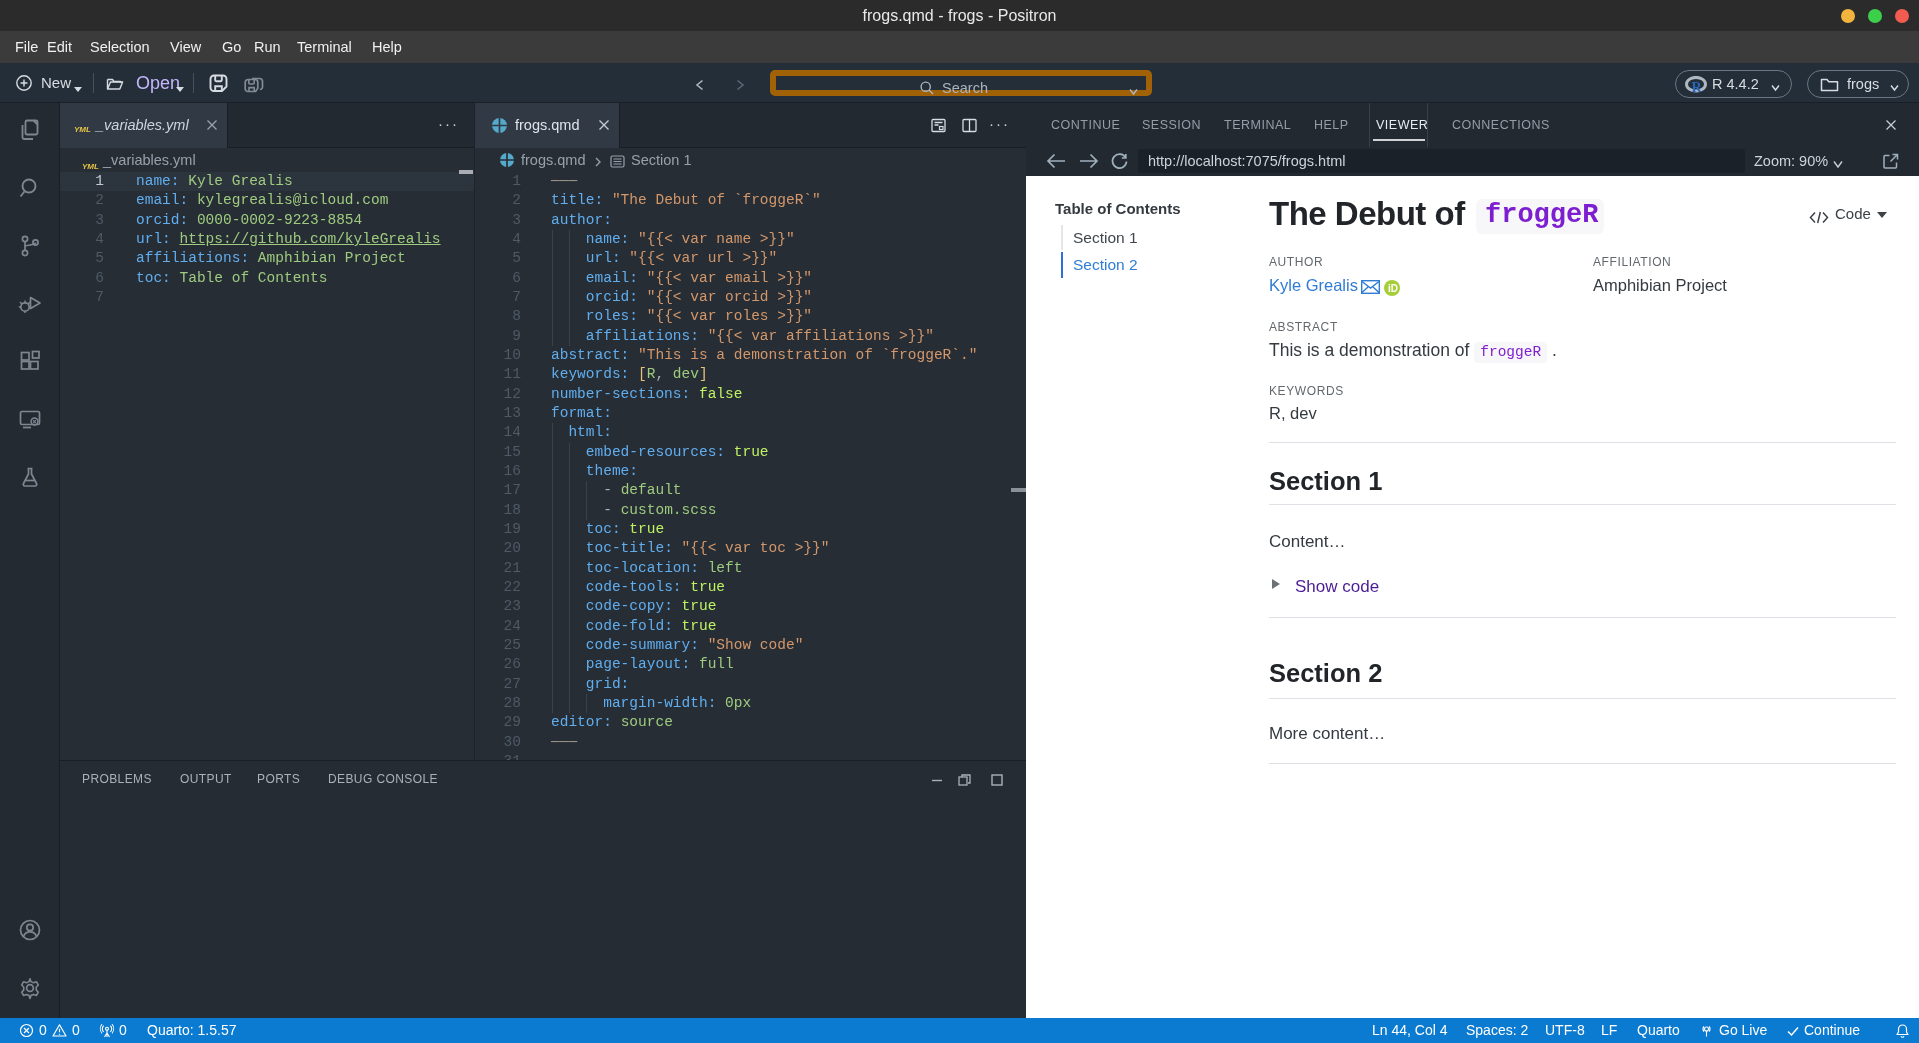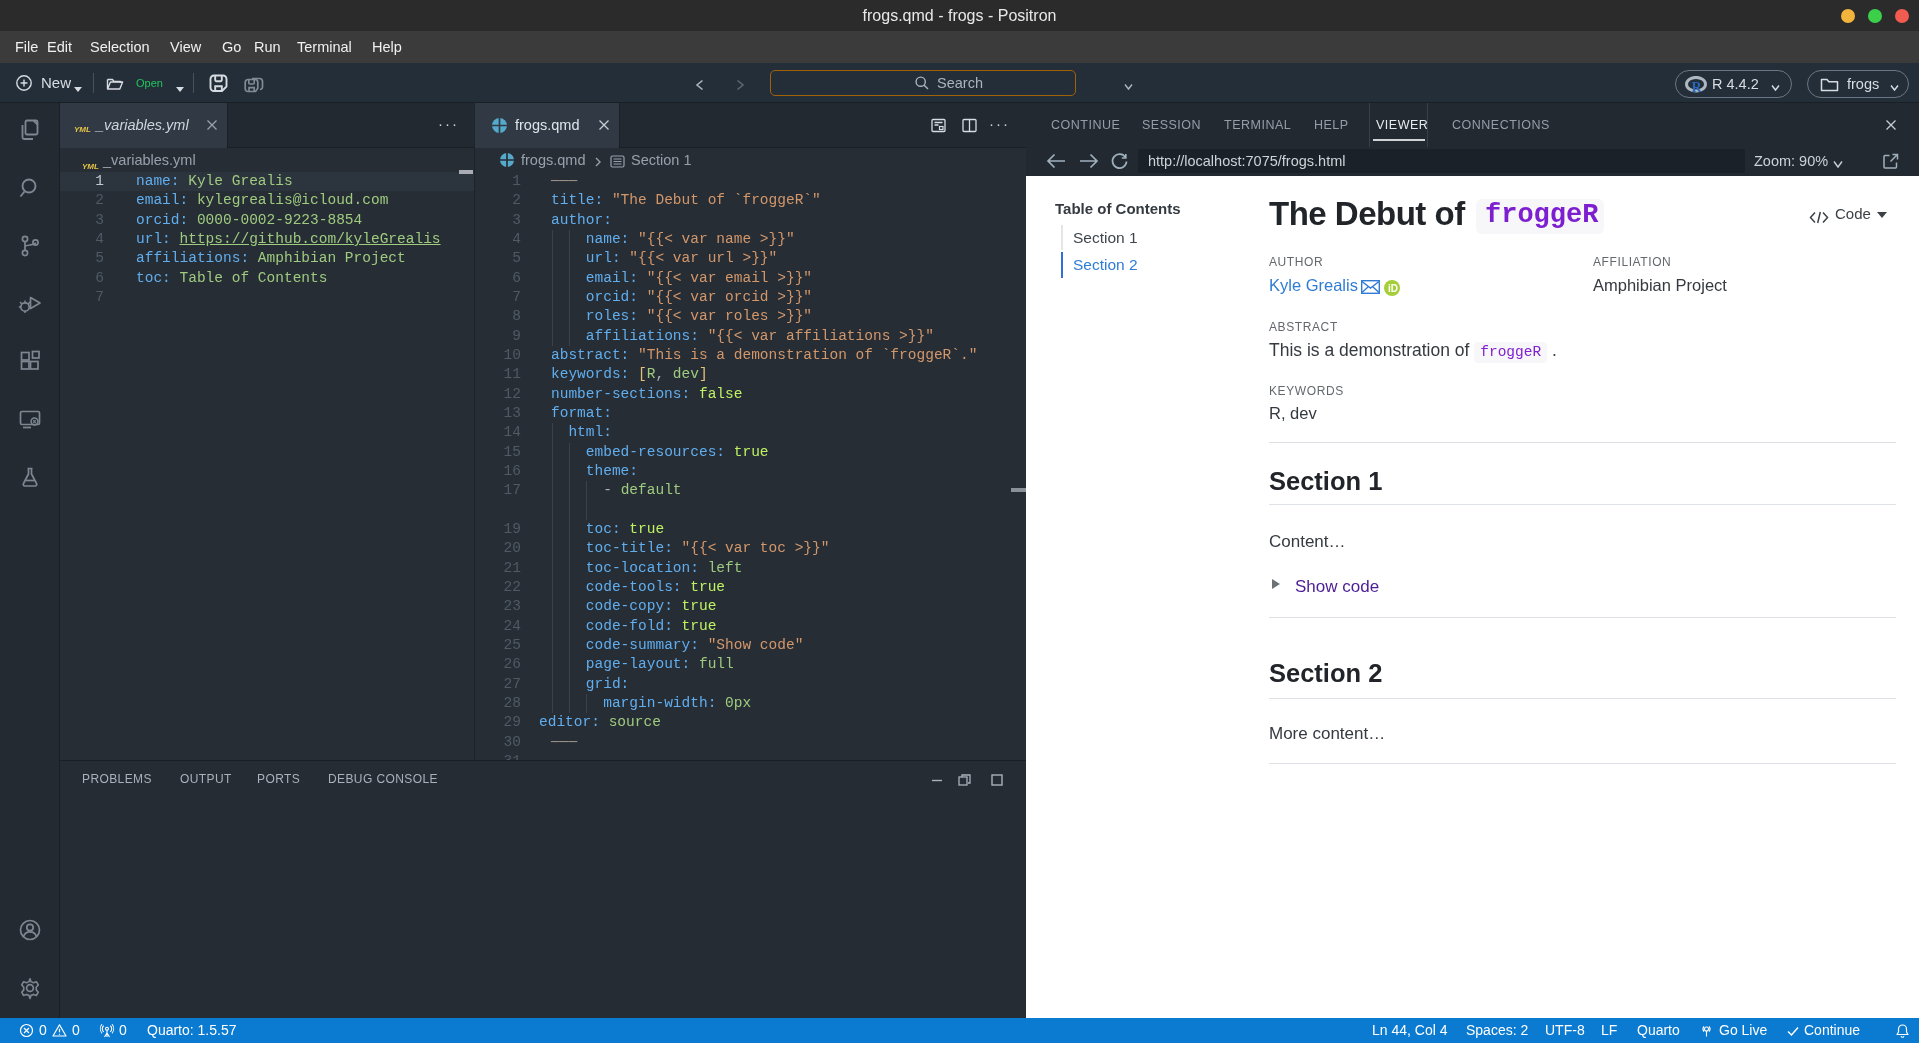--- a/index.html
+++ b/index.html
@@ -42,41 +42,41 @@
         <circle cx="9" cy="9" r="7.2" stroke="#d7dce2" stroke-width="1.4"></circle>
         <path d="M9 5.6 V12.4 M5.6 9 H12.4" stroke="#d7dce2" stroke-width="1.4"></path>
       </svg></div>
   <span class="abs" style="left:41px;top:0;line-height:40px;font-size:15px;color:#d7dce2">New</span>
   <span class="abs" style="left:74px;top:15px"><span style="display:inline-block;width:0;height:0;border-left:4.5px solid transparent;border-right:4.5px solid transparent;border-top:5.5px solid #d7dce2"></span></span>
   <div class="abs" style="left:93px;top:10px;width:1px;height:20px;background:#465160"></div>
   <div class="abs" style="left:105px;top:12px"><svg class="" style="" width="20" height="18" viewBox="0 0 20 18" fill="none">
         <path d="M2.5 4.5 h5 l1.5 2 h6.5 v1.5" stroke="#d7dce2" stroke-width="1.4" stroke-linejoin="round"></path>
         <path d="M2.5 4.5 V14 h12.3 l2.8 -7 H5.5 L2.8 13.6" stroke="#d7dce2" stroke-width="1.4" stroke-linejoin="round"></path>
       </svg></div>
-  <span class="abs" style="left:136px;top:0;line-height:40px;font-size:11px;color:#22c55e">Open</span>
+  <span class="abs" style="left:136px;top:0;line-height:40px;font-size:18px;color:#c4b5fd">Open</span>
   <span class="abs" style="left:176px;top:15px"><span style="display:inline-block;width:0;height:0;border-left:4.5px solid transparent;border-right:4.5px solid transparent;border-top:5.5px solid #d7dce2"></span></span>
   <div class="abs" style="left:193px;top:10px;width:1px;height:20px;background:#465160"></div>
   <div class="abs" style="left:209px;top:11px"><svg class="" style="" width="19" height="18" viewBox="0 0 19 18" fill="none">
         <path d="M5 1.5 h9 a3.5 3.5 0 0 1 3.5 3.5 v7.5 L13 17 H5 a3.5 3.5 0 0 1 -3.5 -3.5 v-8.5 A3.5 3.5 0 0 1 5 1.5 z" stroke="#d7dce2" stroke-width="1.9" stroke-linejoin="round" fill="none"></path>
         <path d="M6.2 2 v4 a1.2 1.2 0 0 0 1.2 1.2 h4.2 A1.2 1.2 0 0 0 12.8 6 V2" stroke="#d7dce2" stroke-width="1.9" fill="none"></path>
         <path d="M6.2 16.5 v-4.3 h6.6 v4.3" stroke="#d7dce2" stroke-width="1.9" fill="none"></path>
       </svg></div>
   <div class="abs" style="left:244px;top:11px"><svg class="" style="" width="21" height="19" viewBox="0 0 21 19" fill="none">
         <path d="M8 4.5 h7.5 a3 3 0 0 1 3 3 v5.5 a2.5 2.5 0 0 1 -2.5 2.5" stroke="#828b95" stroke-width="1.7" fill="none"></path>
         <path d="M4 5.5 h7 a2.8 2.8 0 0 1 2.8 2.8 v6 L11.5 17.5 H4 a2.8 2.8 0 0 1 -2.8 -2.8 v-6.4 A2.8 2.8 0 0 1 4 5.5 z" stroke="#828b95" stroke-width="1.7" stroke-linejoin="round" fill="none"></path>
         <path d="M4.8 6 v3 a1 1 0 0 0 1 1 h3.4 a1 1 0 0 0 1 -1 V6" stroke="#828b95" stroke-width="1.6" fill="none"></path>
         <path d="M5 17 v-3.4 h5.2 V17" stroke="#828b95" stroke-width="1.6" fill="none"></path>
       </svg></div>
   <div class="abs" style="left:694px;top:14px"><svg class="" style="" width="12" height="12" viewBox="0 0 12 12" fill="none">
         <path d="M8.5 1.5 L3 6 L8.5 10.5" stroke="#aab4bd" stroke-width="1.6" fill="none"></path>
       </svg></div>
   <div class="abs" style="left:734px;top:14px"><svg class="" style="" width="12" height="12" viewBox="0 0 12 12" fill="none">
         <path d="M3.5 1.5 L9 6 L3.5 10.5" stroke="#5c6673" stroke-width="1.6" fill="none"></path>
       </svg></div>
-  <div class="abs" style="left:770px;top:7px;width:306px;height:26px;border:1px solid #a16207;border-radius:5px">
+  <div class="abs" style="left:770px;top:7px;width:382px;height:26px;border:6px solid #a16207;border-radius:5px">
     <div class="abs" style="left:143px;top:4px"><svg class="" style="" width="16" height="16" viewBox="0 0 16 16" fill="none">
           <circle cx="6.7" cy="6.7" r="4.6" stroke="#aab4bd" stroke-width="1.4"></circle>
           <path d="M10.2 10.2 L14 14" stroke="#aab4bd" stroke-width="1.4"></path>
         </svg></div>
     <span class="abs" style="left:166px;top:0;line-height:24px;font-size:14.5px;color:#aab4bd">Search</span>
     <span class="abs" style="left:352px;top:7px"><svg class="" style="" width="11" height="11" viewBox="0 0 11 11" fill="none">
           <path d="M2 3.5 L5.5 8 L9 3.5" stroke="#aab4bd" stroke-width="1.4" fill="none"></path>
         </svg></span>
   </div>
   <div class="abs" style="left:1675px;top:7px;width:117px;height:28px;border:1px solid #6b7684;border-radius:14px">
@@ -305,20 +305,24 @@
         <pre class="code" style="left:76px">    <span class="k">embed-resources:</span> <span class="b">true</span></pre>
       </div>
 <div class="eline" style="top:461.95px">
         <span class="g" style="left:0;width:46px">16</span>
         <pre class="code" style="left:76px">    <span class="k">theme:</span></pre>
       </div>
 <div class="eline" style="top:481.28px">
         <span class="g" style="left:0;width:46px">17</span>
         <pre class="code" style="left:76px">      <span class="p">-</span> <span class="v">default</span></pre>
       </div>
+<div class="eline" style="top:500.61px">
+        <span class="g" style="left:0;width:46px">18</span>
+        <pre class="code" style="left:76px">      <span class="p">-</span> <span class="v">custom.scss</span></pre>
+      </div>
 <div class="eline" style="top:519.94px">
         <span class="g" style="left:0;width:46px">19</span>
         <pre class="code" style="left:76px">    <span class="k">toc:</span> <span class="b">true</span></pre>
       </div>
 <div class="eline" style="top:539.27px">
         <span class="g" style="left:0;width:46px">20</span>
         <pre class="code" style="left:76px">    <span class="k">toc-title:</span> <span class="s">"{{&lt; var toc &gt;}}"</span></pre>
       </div>
 <div class="eline" style="top:558.60px">
         <span class="g" style="left:0;width:46px">21</span>
@@ -347,21 +351,21 @@
 <div class="eline" style="top:674.58px">
         <span class="g" style="left:0;width:46px">27</span>
         <pre class="code" style="left:76px">    <span class="k">grid:</span></pre>
       </div>
 <div class="eline" style="top:693.91px">
         <span class="g" style="left:0;width:46px">28</span>
         <pre class="code" style="left:76px">      <span class="k">margin-width:</span> <span class="v">0px</span></pre>
       </div>
 <div class="eline" style="top:713.24px">
         <span class="g" style="left:0;width:46px">29</span>
-        <pre class="code" style="left:64px"><span class="k">editor:</span> <span class="v">source</span></pre>
+        <pre class="code" style="left:76px"><span class="k">editor:</span> <span class="v">source</span></pre>
       </div>
 <div class="eline" style="top:732.57px">
         <span class="g" style="left:0;width:46px">30</span>
         <pre class="code" style="left:76px"><span class="d">───</span></pre>
       </div>
 <div class="eline" style="top:751.90px">
         <span class="g" style="left:0;width:46px">31</span>
         <pre class="code" style="left:76px"></pre>
       </div>
     </div>

